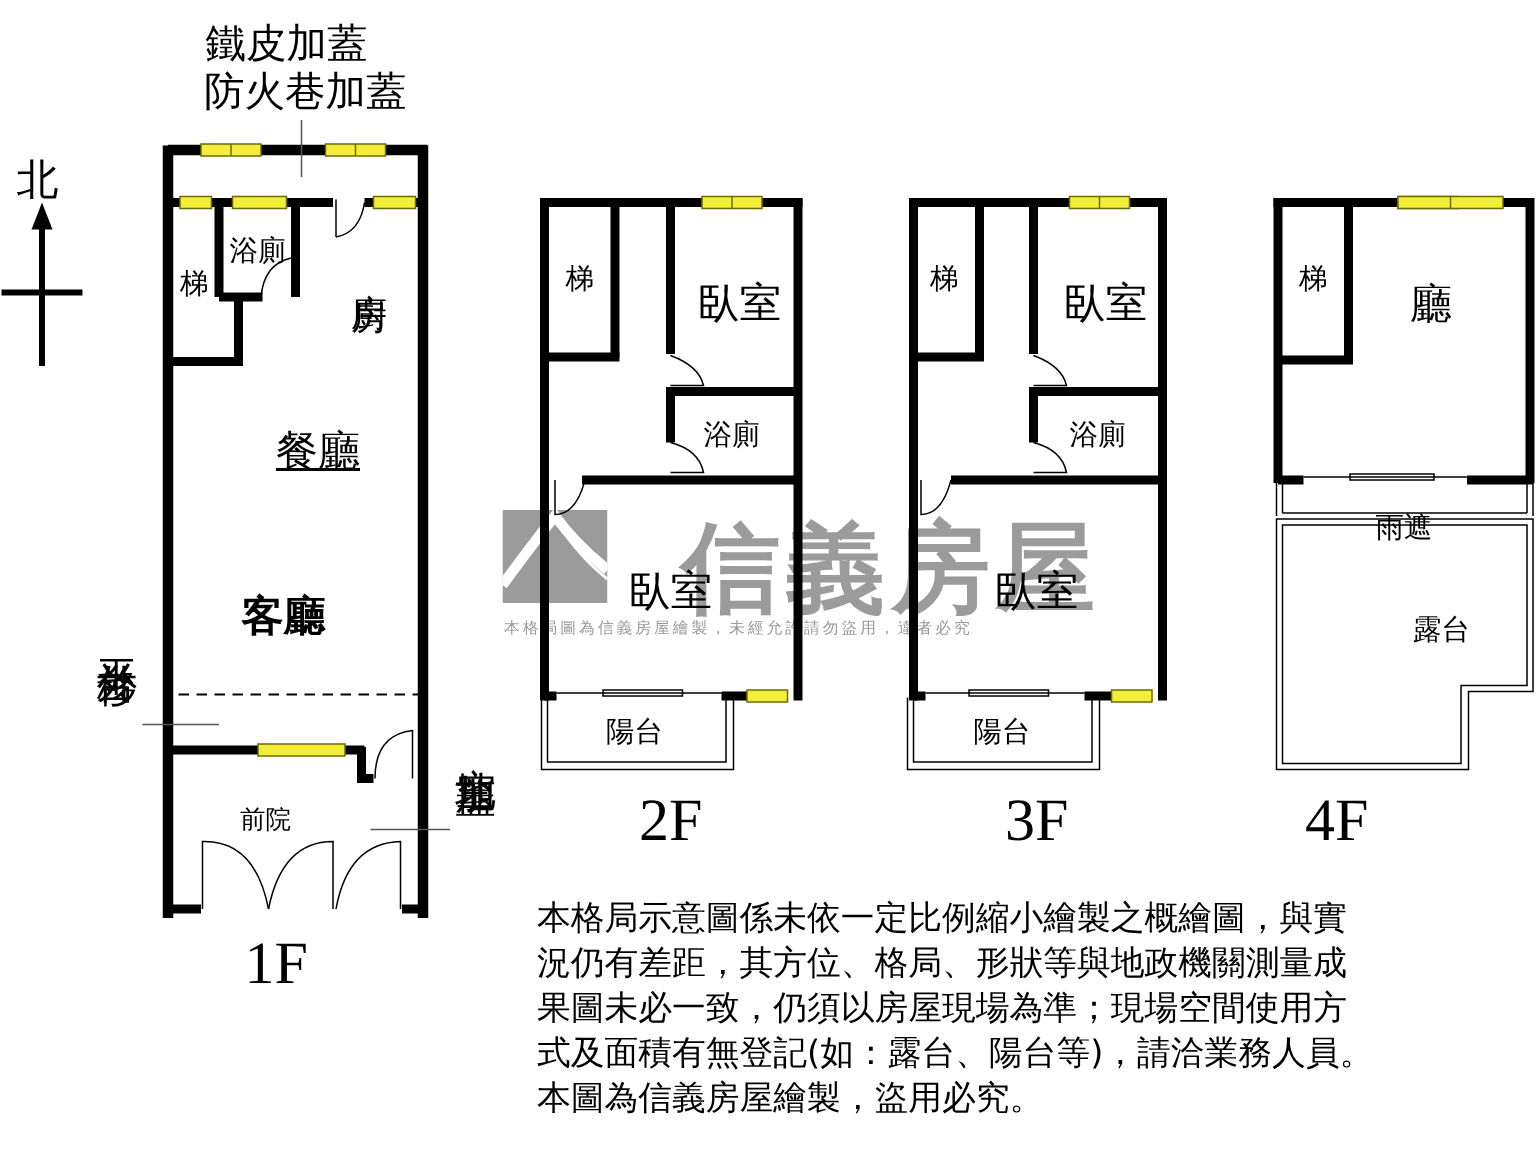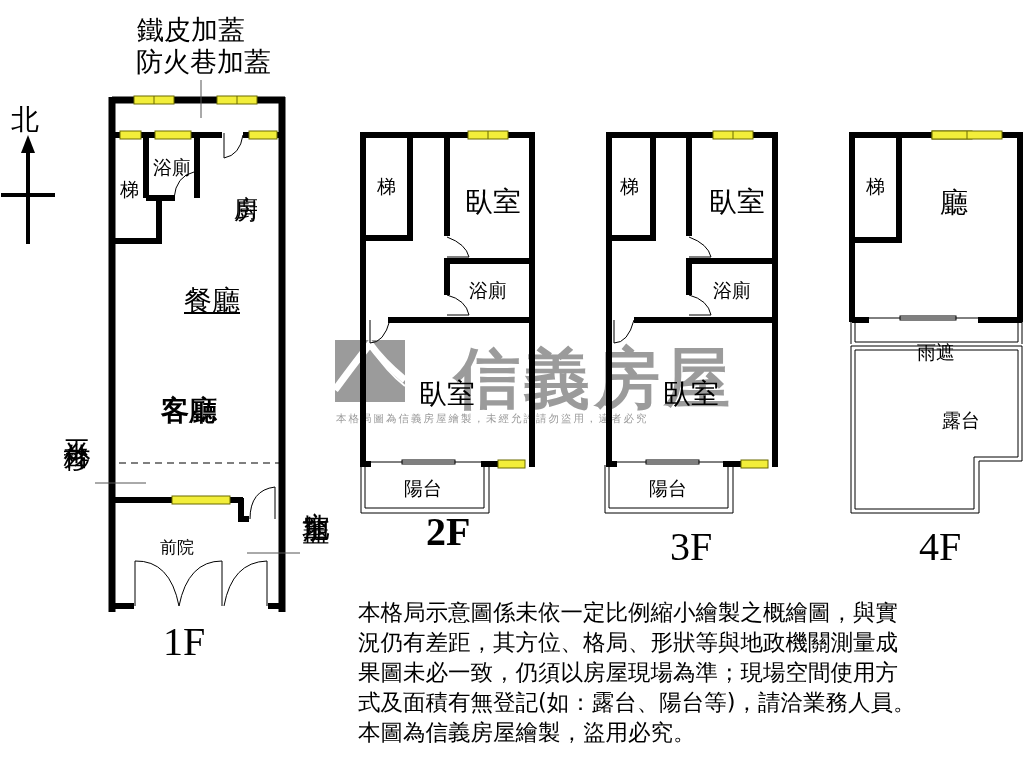--- a/index.html
+++ b/index.html
@@ -182,34 +182,34 @@
   <div class="lbl big" style="left:184px;top:287px;text-decoration:underline;">餐廳</div>
   <div class="lbl big" style="left:161px;top:397px;font-weight:bold;">客廳</div>
   <div class="lbl xs" style="left:160px;top:539px;">前院</div>
   <div class="lbl floor" style="left:163px;top:622px;">1F</div>
 
   <div class="lbl sm" style="left:377px;top:177px;">梯</div>
   <div class="lbl big" style="left:465px;top:188px;">臥室</div>
   <div class="lbl sm" style="left:469px;top:281px;">浴廁</div>
   <div class="lbl big" style="left:419px;top:380px;">臥室</div>
   <div class="lbl sm" style="left:404px;top:479px;">陽台</div>
-  <div class="lbl floor" style="left:426px;top:512px;font-weight:bold;">2F</div>
+  <div class="lbl floor" style="left:426px;top:527px;">2F</div>
 
   <div class="lbl sm" style="left:620px;top:177px;">梯</div>
   <div class="lbl big" style="left:709px;top:188px;">臥室</div>
   <div class="lbl sm" style="left:713px;top:281px;">浴廁</div>
   <div class="lbl big" style="left:663px;top:380px;">臥室</div>
   <div class="lbl sm" style="left:649px;top:479px;">陽台</div>
   <div class="lbl floor" style="left:670px;top:527px;">3F</div>
 
   <div class="lbl sm" style="left:866px;top:177px;">梯</div>
   <div class="lbl big" style="left:940px;top:189px;">廳</div>
   <div class="lbl sm" style="left:917px;top:343px;">雨遮</div>
   <div class="lbl sm" style="left:914px;top:411px;margin-left:28px;">露台</div>
-  <div class="lbl floor" style="left:919px;top:527px;">4F</div>
+  <div class="lbl floor" style="left:870px;top:527px;">4F</div>
 
   <div class="disclaimer">
     <div>本格局示意圖係未依一定比例縮小繪製之概繪圖，與實</div>
     <div>況仍有差距，其方位、格局、形狀等與地政機關測量成</div>
     <div>果圖未必一致，仍須以房屋現場為準；現場空間使用方</div>
     <div>式及面積有無登記(如：露台、陽台等)，請洽業務人員。</div>
     <div>本圖為信義房屋繪製，盜用必究。</div>
   </div>
 </div>
 

